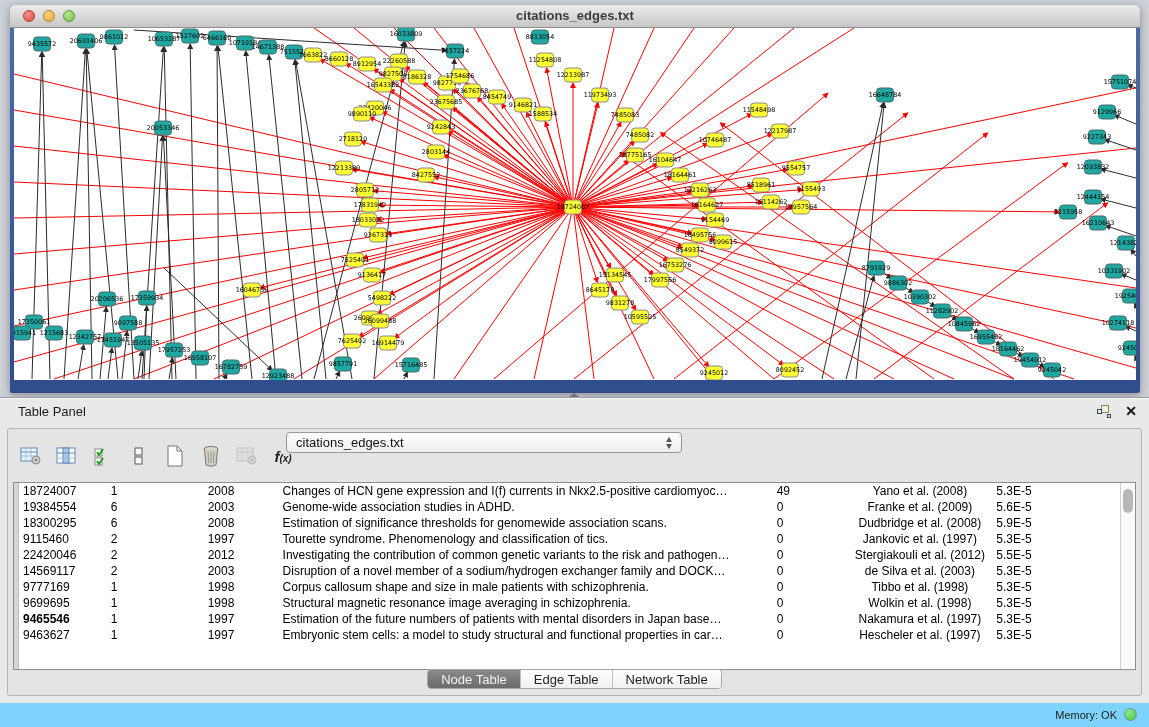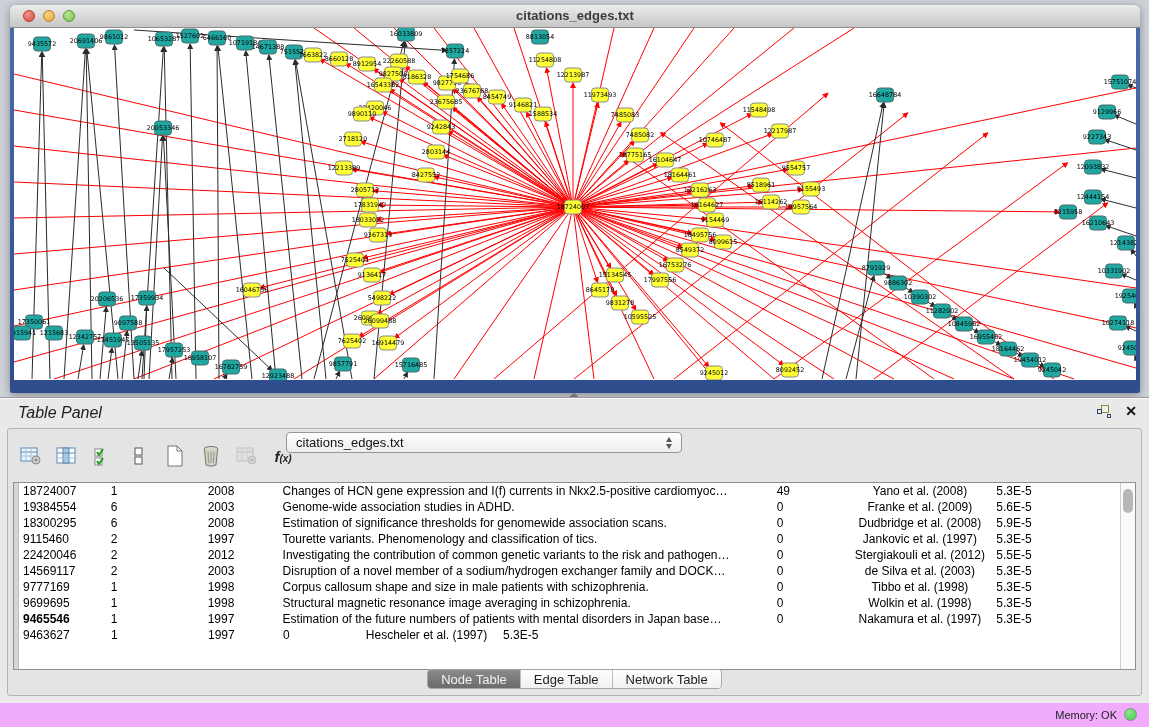--- a/index.html
+++ b/index.html
@@ -22,21 +22,21 @@
   .net-canvas svg { display:block; }
 
   
   #splitter-handle { position:absolute; left:569px; top:393px; width:0; height:0;
     border-left:5px solid transparent; border-right:5px solid transparent; border-bottom:4px solid #777; }
 
   
   #table-panel { position:absolute; left:0; top:397px; width:1149px; height:306px;
     background:#e9e9e9; border-top:1px solid #9a9a9a; box-shadow:inset 0 1px 0 #fbfbfb; }
   .panel-titlebar { position:relative; height:28px; }
-  .panel-titlebar .ptitle { position:absolute; left:18px; top:6px; font-size:16px; color:#1d1d1d;font-style:italic; }
+  .panel-titlebar .ptitle { position:absolute; left:18px; top:6px; font-size:13px; color:#1d1d1d; }
   .float-icon { position:absolute; right:38px; top:7px; width:14px; height:13px; }
   .float-icon .sq1 { position:absolute; left:4px; top:0; width:8px; height:8px; border:1px solid #8a8a55; background:#efefe2;}
   .float-icon .sq2 { position:absolute; left:0; top:4px; width:5px; height:5px; border:1px solid #33476b; }
   .float-icon .sq3 { position:absolute; right:0; bottom:0; width:4px; height:4px; border:1px solid #33476b; }
   .close-icon { position:absolute; right:12px; top:5px; font-size:14px; font-weight:700; color:#111; line-height:16px;}
 
   .panel-inner { position:absolute; left:7px; right:7px; top:30px; height:268px;
     background:#e4e4e4; border:1px solid #b3b3b3; border-radius:3px; }
 
   .tp-toolbar { position:absolute; left:8px; top:12px; height:28px; display:flex; align-items:flex-end; }
@@ -70,21 +70,21 @@
   .vthumb { position:absolute; left:2px; top:6px; width:10px; height:24px; background:#b7b7b7; border-radius:5px; }
 
   .tabs-row { position:absolute; left:0; right:0; bottom:6px; display:flex; justify-content:center; }
   .seg { display:flex; height:20px; border:1px solid #a6a6a6; border-radius:4px; overflow:hidden; background:#fdfdfd; }
   .seg-btn { font-size:13px; padding:0 13px; line-height:19px; color:#222; background:linear-gradient(#fefefe,#f1f1f1);
     border-right:1px solid #bdbdbd; }
   .seg-btn:last-child { border-right:none; }
   .seg-btn.active { background:linear-gradient(#8a8a8a,#6b6b6b); color:#f2f2f2; }
 
   
-  #statusbar { position:absolute; left:0; top:703px; width:1149px; height:24px; background:#f0abfc; }
+  #statusbar { position:absolute; left:0; top:703px; width:1149px; height:24px; background:#7dd3fc; }
   #statusbar .mem { position:absolute; right:32px; top:6px; font-size:11px; color:#222; }
   #statusbar .memdot { position:absolute; right:12px; top:5px; width:13px; height:13px; border-radius:50%;
     background:radial-gradient(circle at 35% 30%, #8fe78f,#3ecb3e); border:1px solid #8c8c8c; }
 </style>
 </head>
 <body>
 
 <div id="network-window">
   <div class="titlebar">
     <div class="lights">
@@ -849,21 +849,21 @@
               <div class="g-cell" style="width: 75px;">2008</div>
               <div class="g-cell" style="width: 495px;">Estimation of significance thresholds for genomewide association scans.</div>
               <div class="g-cell" style="width: 75px;">0</div>
               <div class="g-cell center" style="width: 145px;">Dudbridge et al. (2008)</div>
               <div class="g-cell" style="width: 128px;">5.9E-5</div>
             </div>
             <div class="grid-row">
               <div class="g-cell" style="width: 88px;">9115460</div>
               <div class="g-cell" style="width: 97px;">2</div>
               <div class="g-cell" style="width: 75px;">1997</div>
-              <div class="g-cell" style="width: 495px;">Tourette variants. Phenomenology and classification of tics.</div>
+              <div class="g-cell" style="width: 495px;">Tourette syndrome. Phenomenology and classification of tics.</div>
               <div class="g-cell" style="width: 75px;">0</div>
               <div class="g-cell center" style="width: 145px;">Jankovic et al. (1997)</div>
               <div class="g-cell" style="width: 128px;">5.3E-5</div>
             </div>
             <div class="grid-row">
               <div class="g-cell" style="width: 88px;">22420046</div>
               <div class="g-cell" style="width: 97px;">2</div>
               <div class="g-cell" style="width: 75px;">2012</div>
               <div class="g-cell" style="width: 495px;">Investigating the contribution of common genetic variants to the risk and pathogen…</div>
               <div class="g-cell" style="width: 75px;">0</div>
@@ -903,20 +903,21 @@
               <div class="g-cell" style="width: 75px;">1997</div>
               <div class="g-cell" style="width: 495px;">Estimation of the future numbers of patients with mental disorders in Japan base…</div>
               <div class="g-cell" style="width: 75px;">0</div>
               <div class="g-cell center" style="width: 145px;">Nakamura et al. (1997)</div>
               <div class="g-cell" style="width: 128px;">5.3E-5</div>
             </div>
             <div class="grid-row">
               <div class="g-cell" style="width: 88px;">9463627</div>
               <div class="g-cell" style="width: 97px;">1</div>
               <div class="g-cell" style="width: 75px;">1997</div>
+              <div class="g-cell" style="width: 495px;">Embryonic stem cells: a model to study structural and functional properties in car…</div>
               <div class="g-cell" style="width: 75px;">0</div>
               <div class="g-cell center" style="width: 145px;">Hescheler et al. (1997)</div>
               <div class="g-cell" style="width: 128px;">5.3E-5</div>
             </div>
           </div>
       </div>
       <div class="vscroll">
         <div class="vthumb"></div>
       </div>
     </div>

